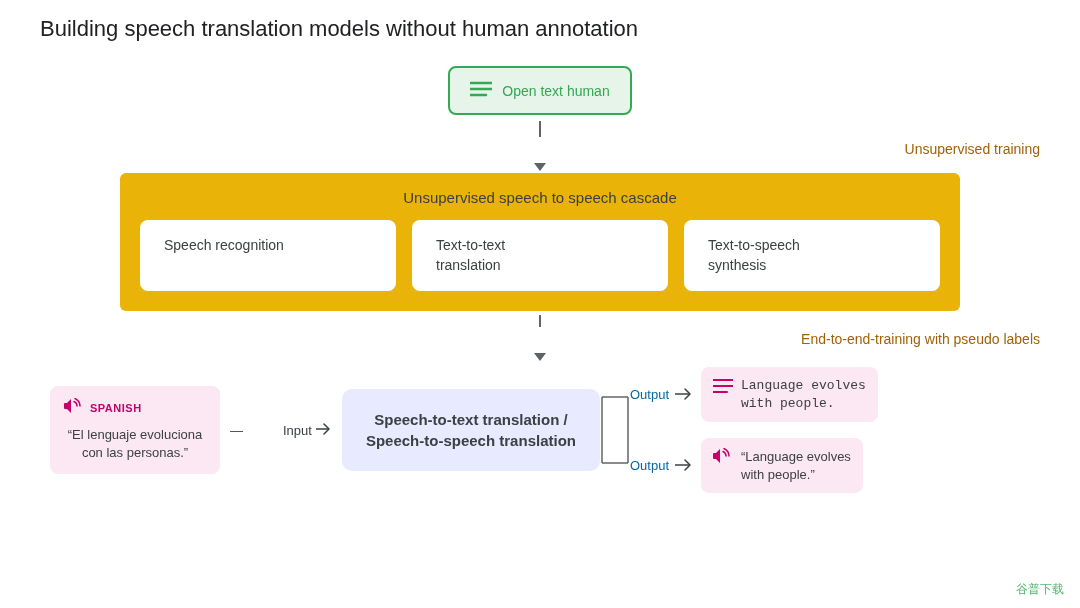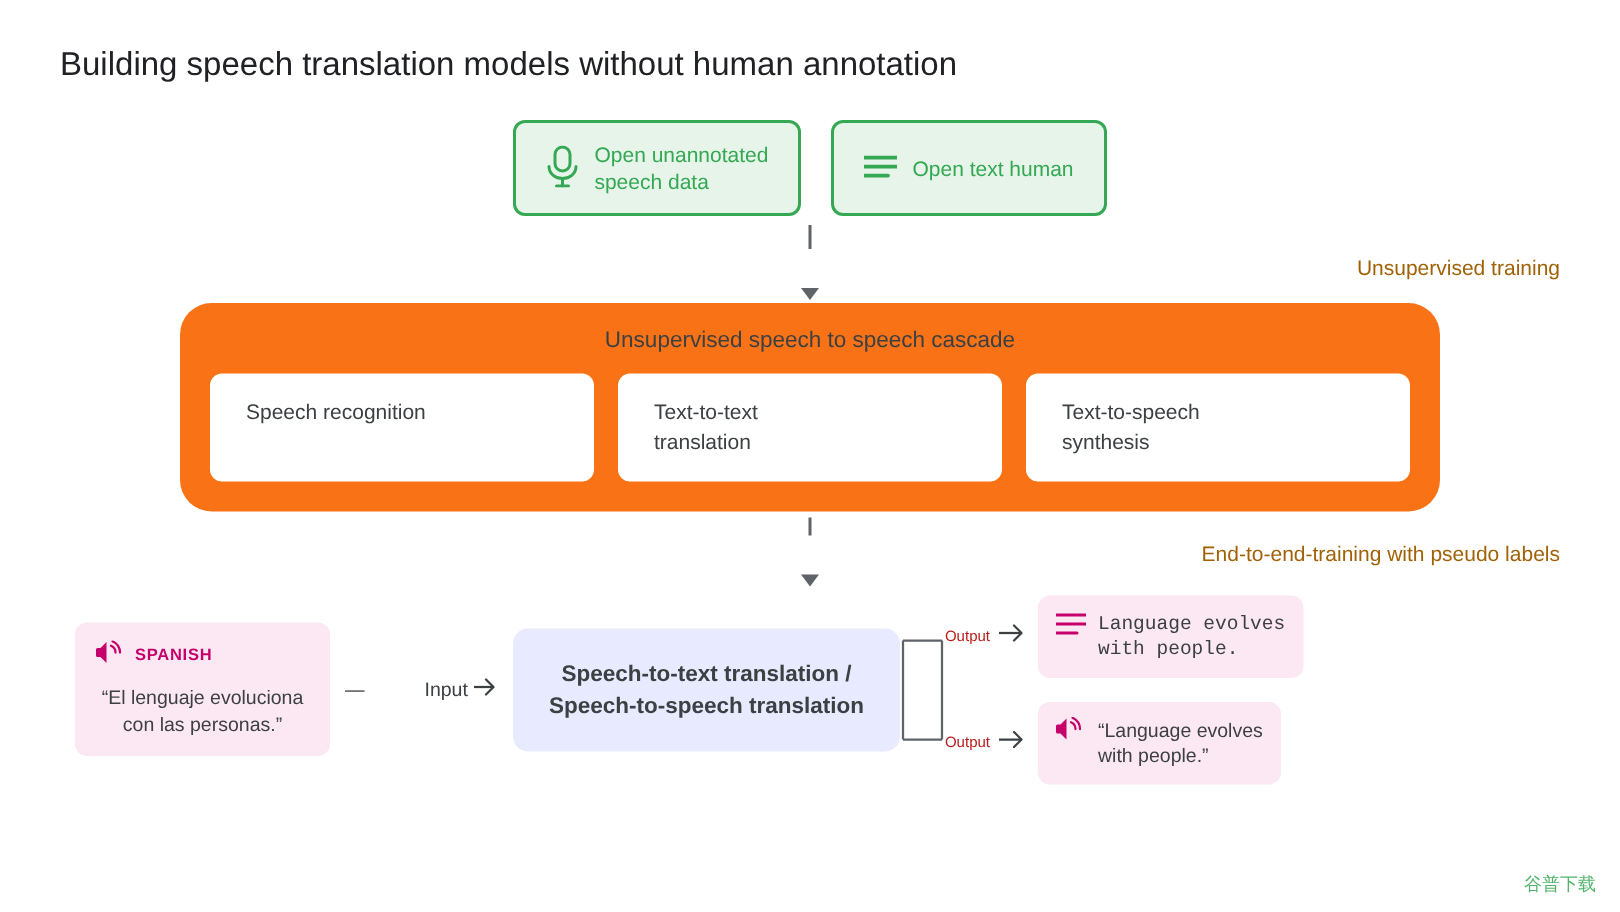--- a/index.html
+++ b/index.html
@@ -9,21 +9,21 @@
       width: 1080px;
       height: 608px;
       overflow: hidden;
       position: relative;
     }
 
     .main-container {
       width: 1080px;
       height: 608px;
       background: #ffffff;
-      padding: 30px 40px 20px 40px;
+      padding: 16px 40px 20px 40px;
       position: relative;
     }
 
     .title {
       font-size: 22px;
       font-weight: 500;
       color: #202124;
       margin-bottom: 24px;
     }
 
@@ -70,22 +70,22 @@
 
     .connector-label {
       text-align: right;
       font-size: 14px;
       color: #a16207;
       padding: 4px 0;
     }
 
     
     .cascade-box {
-      background: #f97316;
-      border-radius: 21px;
+      background: #eab308;
+      border-radius: 6px;
       padding: 16px 20px 20px 20px;
       margin: 0 80px;
     }
 
     .cascade-title {
       text-align: center;
       font-size: 15px;
       color: #3c4043;
       margin-bottom: 14px;
     }
@@ -168,22 +168,22 @@
       margin-left: 0;
     }
 
     .output-row {
       display: flex;
       align-items: center;
       gap: 6px;
     }
 
     .output-label {
-      font-size: 10px;
-      color: #b91c1c;
+      font-size: 13px;
+      color: #0369a1;
     }
 
     .output-card {
       background: #fce8f3;
       border-radius: 8px;
       padding: 10px 12px;
       display: flex;
       align-items: flex-start;
       gap: 8px;
       min-width: 150px;
@@ -214,32 +214,20 @@
   </style>
 </head>
 <body>
 
 <div class="main-container">
   <div class="title">Building speech translation models without human annotation</div>
 
   <div class="diagram">
 
     <div class="top-inputs">
-      <div class="input-box">
-        <span class="icon-svg">
-          <svg width="22" height="28" viewBox="0 0 22 28" fill="none">
-            <rect x="6" y="1" width="10" height="16" rx="5" stroke="#34a853" stroke-width="2" fill="none"></rect>
-            <path d="M2 14c0 5 4.5 8 9 8s9-3 9-8" stroke="#34a853" stroke-width="2" fill="none" stroke-linecap="round"></path>
-            <line x1="11" y1="22" x2="11" y2="27" stroke="#34a853" stroke-width="2" stroke-linecap="round"></line>
-            <line x1="7" y1="27" x2="15" y2="27" stroke="#34a853" stroke-width="2" stroke-linecap="round"></line>
-          </svg>
-        </span>
-        <span style="white-space:pre-line; line-height:1.3;">Open unannotated
-speech data</span>
-      </div>
       <div class="input-box">
         <span class="icon-svg">
           <svg width="22" height="18" viewBox="0 0 22 18" fill="none">
             <line x1="0" y1="3" x2="22" y2="3" stroke="#34a853" stroke-width="2.5" stroke-linecap="round"></line>
             <line x1="0" y1="9" x2="22" y2="9" stroke="#34a853" stroke-width="2.5" stroke-linecap="round"></line>
             <line x1="0" y1="15" x2="16" y2="15" stroke="#34a853" stroke-width="2.5" stroke-linecap="round"></line>
           </svg>
         </span>
         <span>Open text human</span>
       </div>

